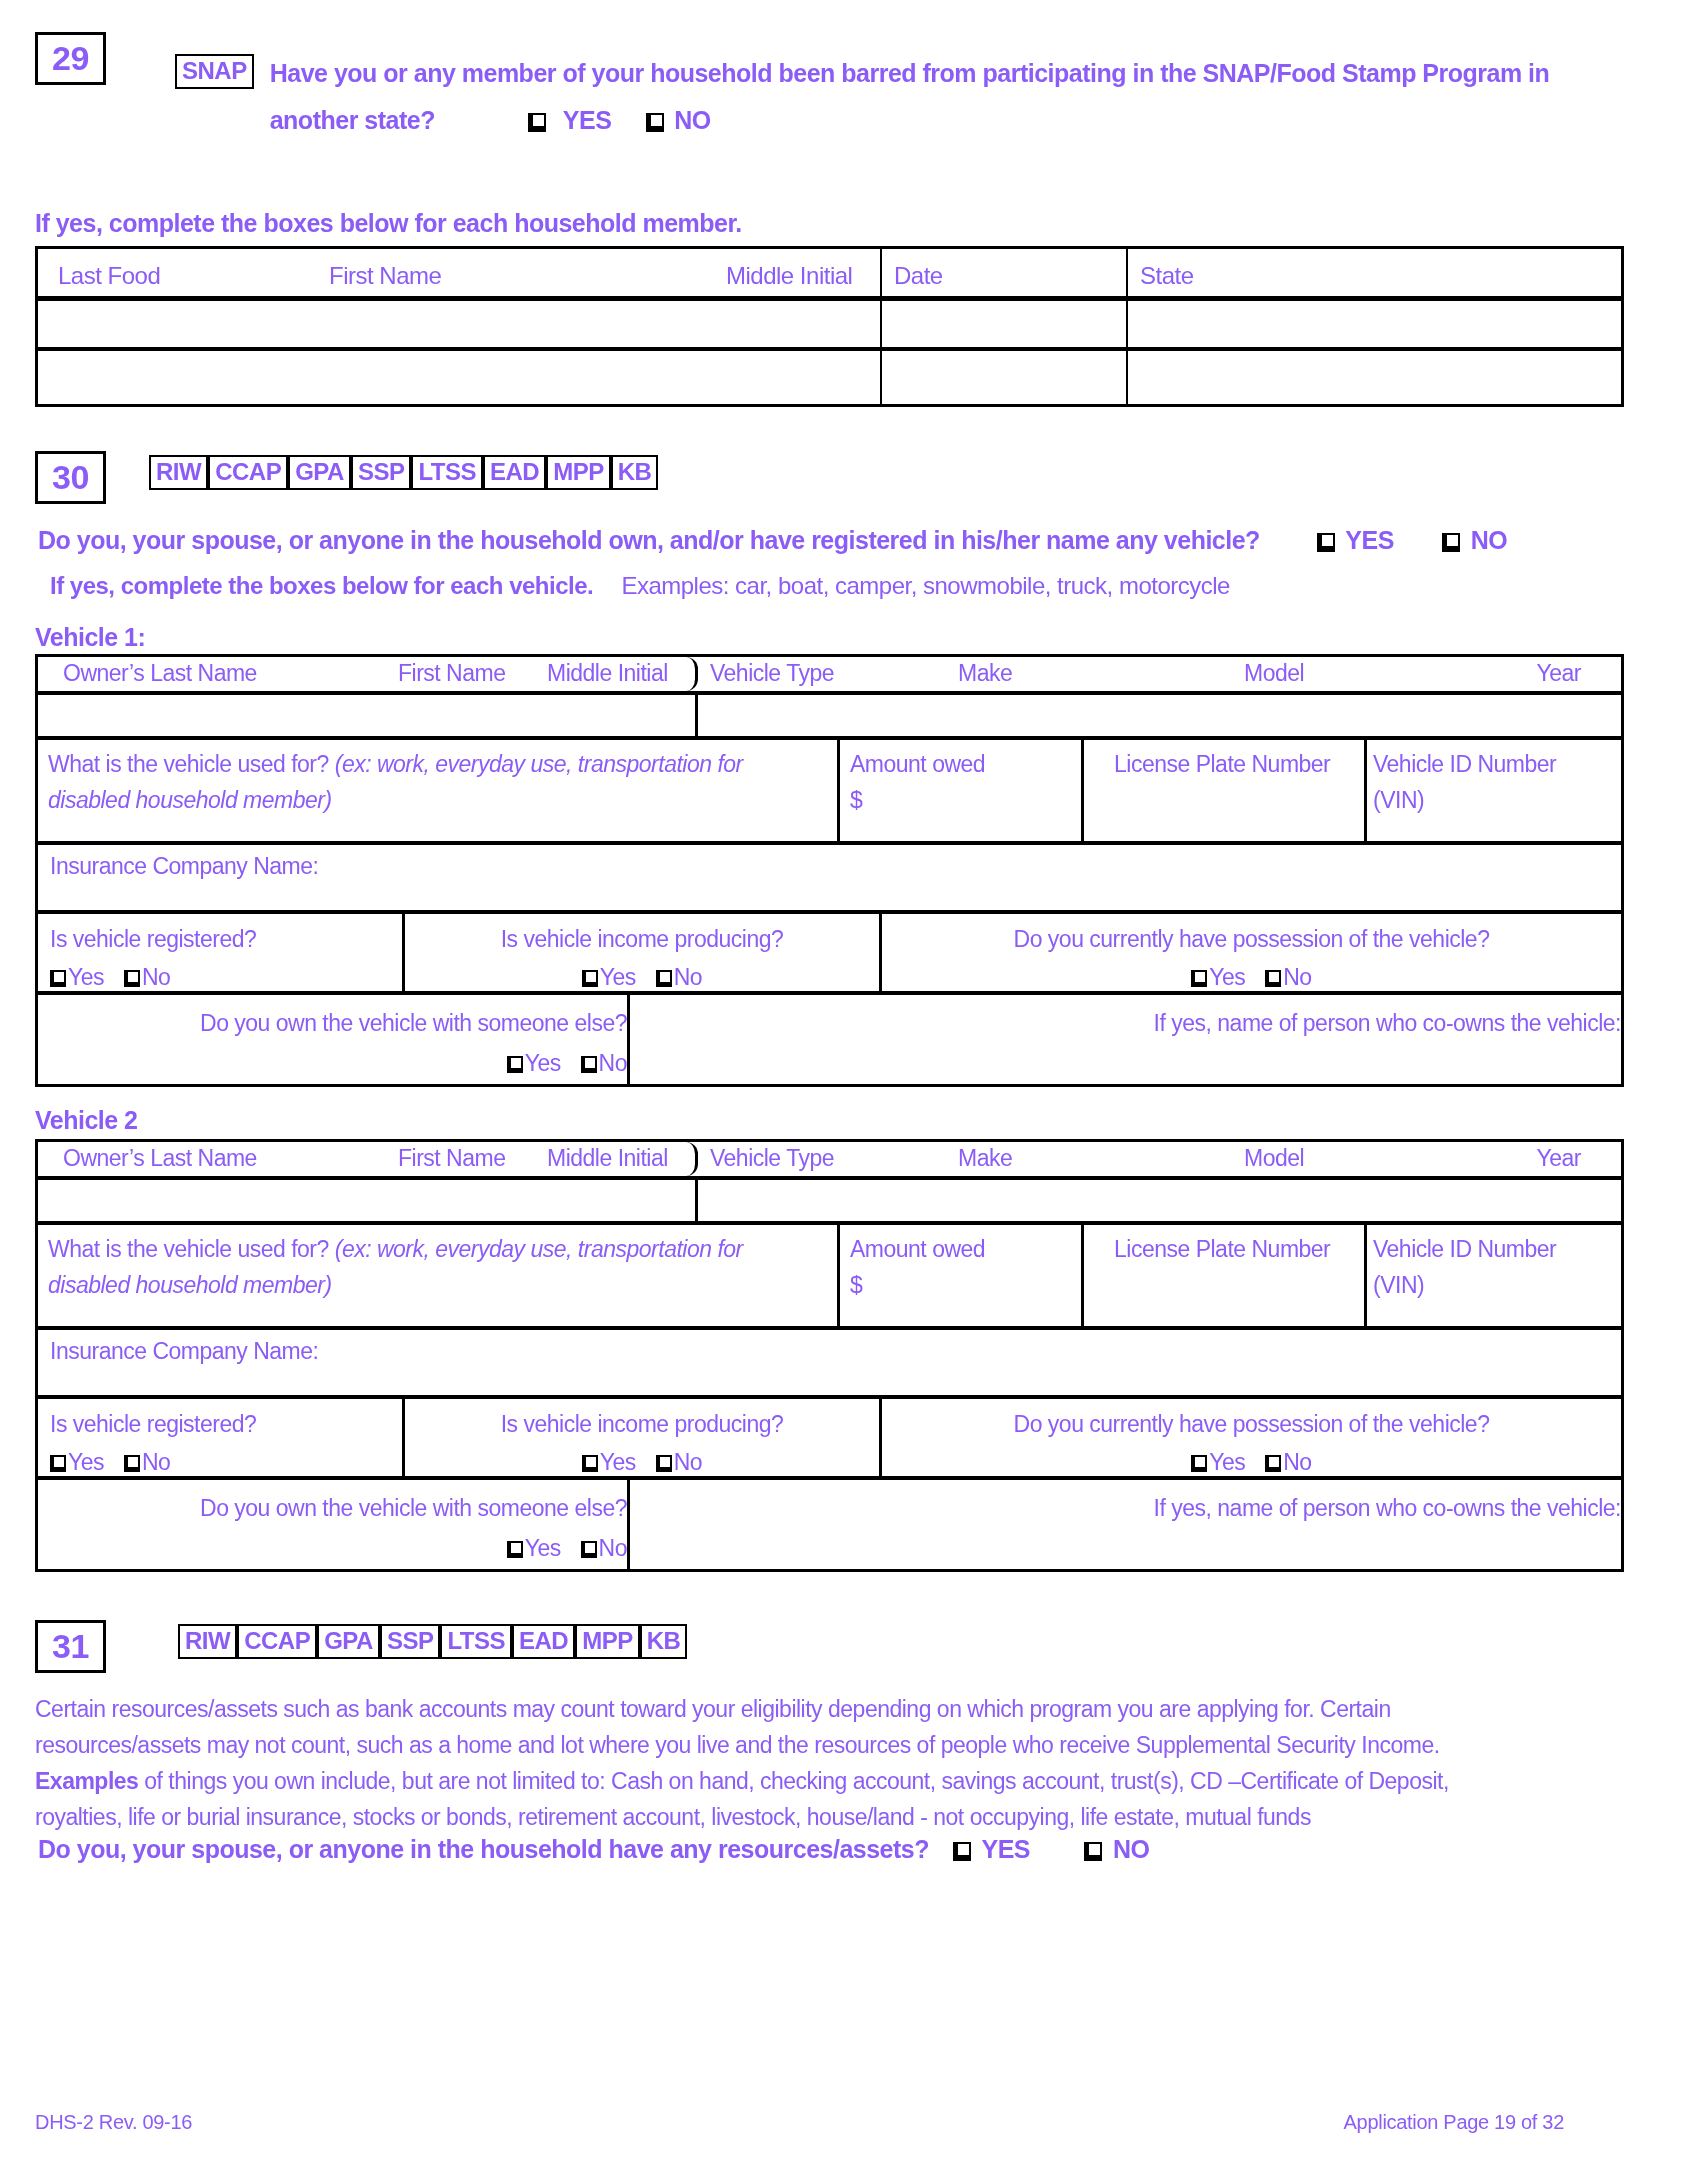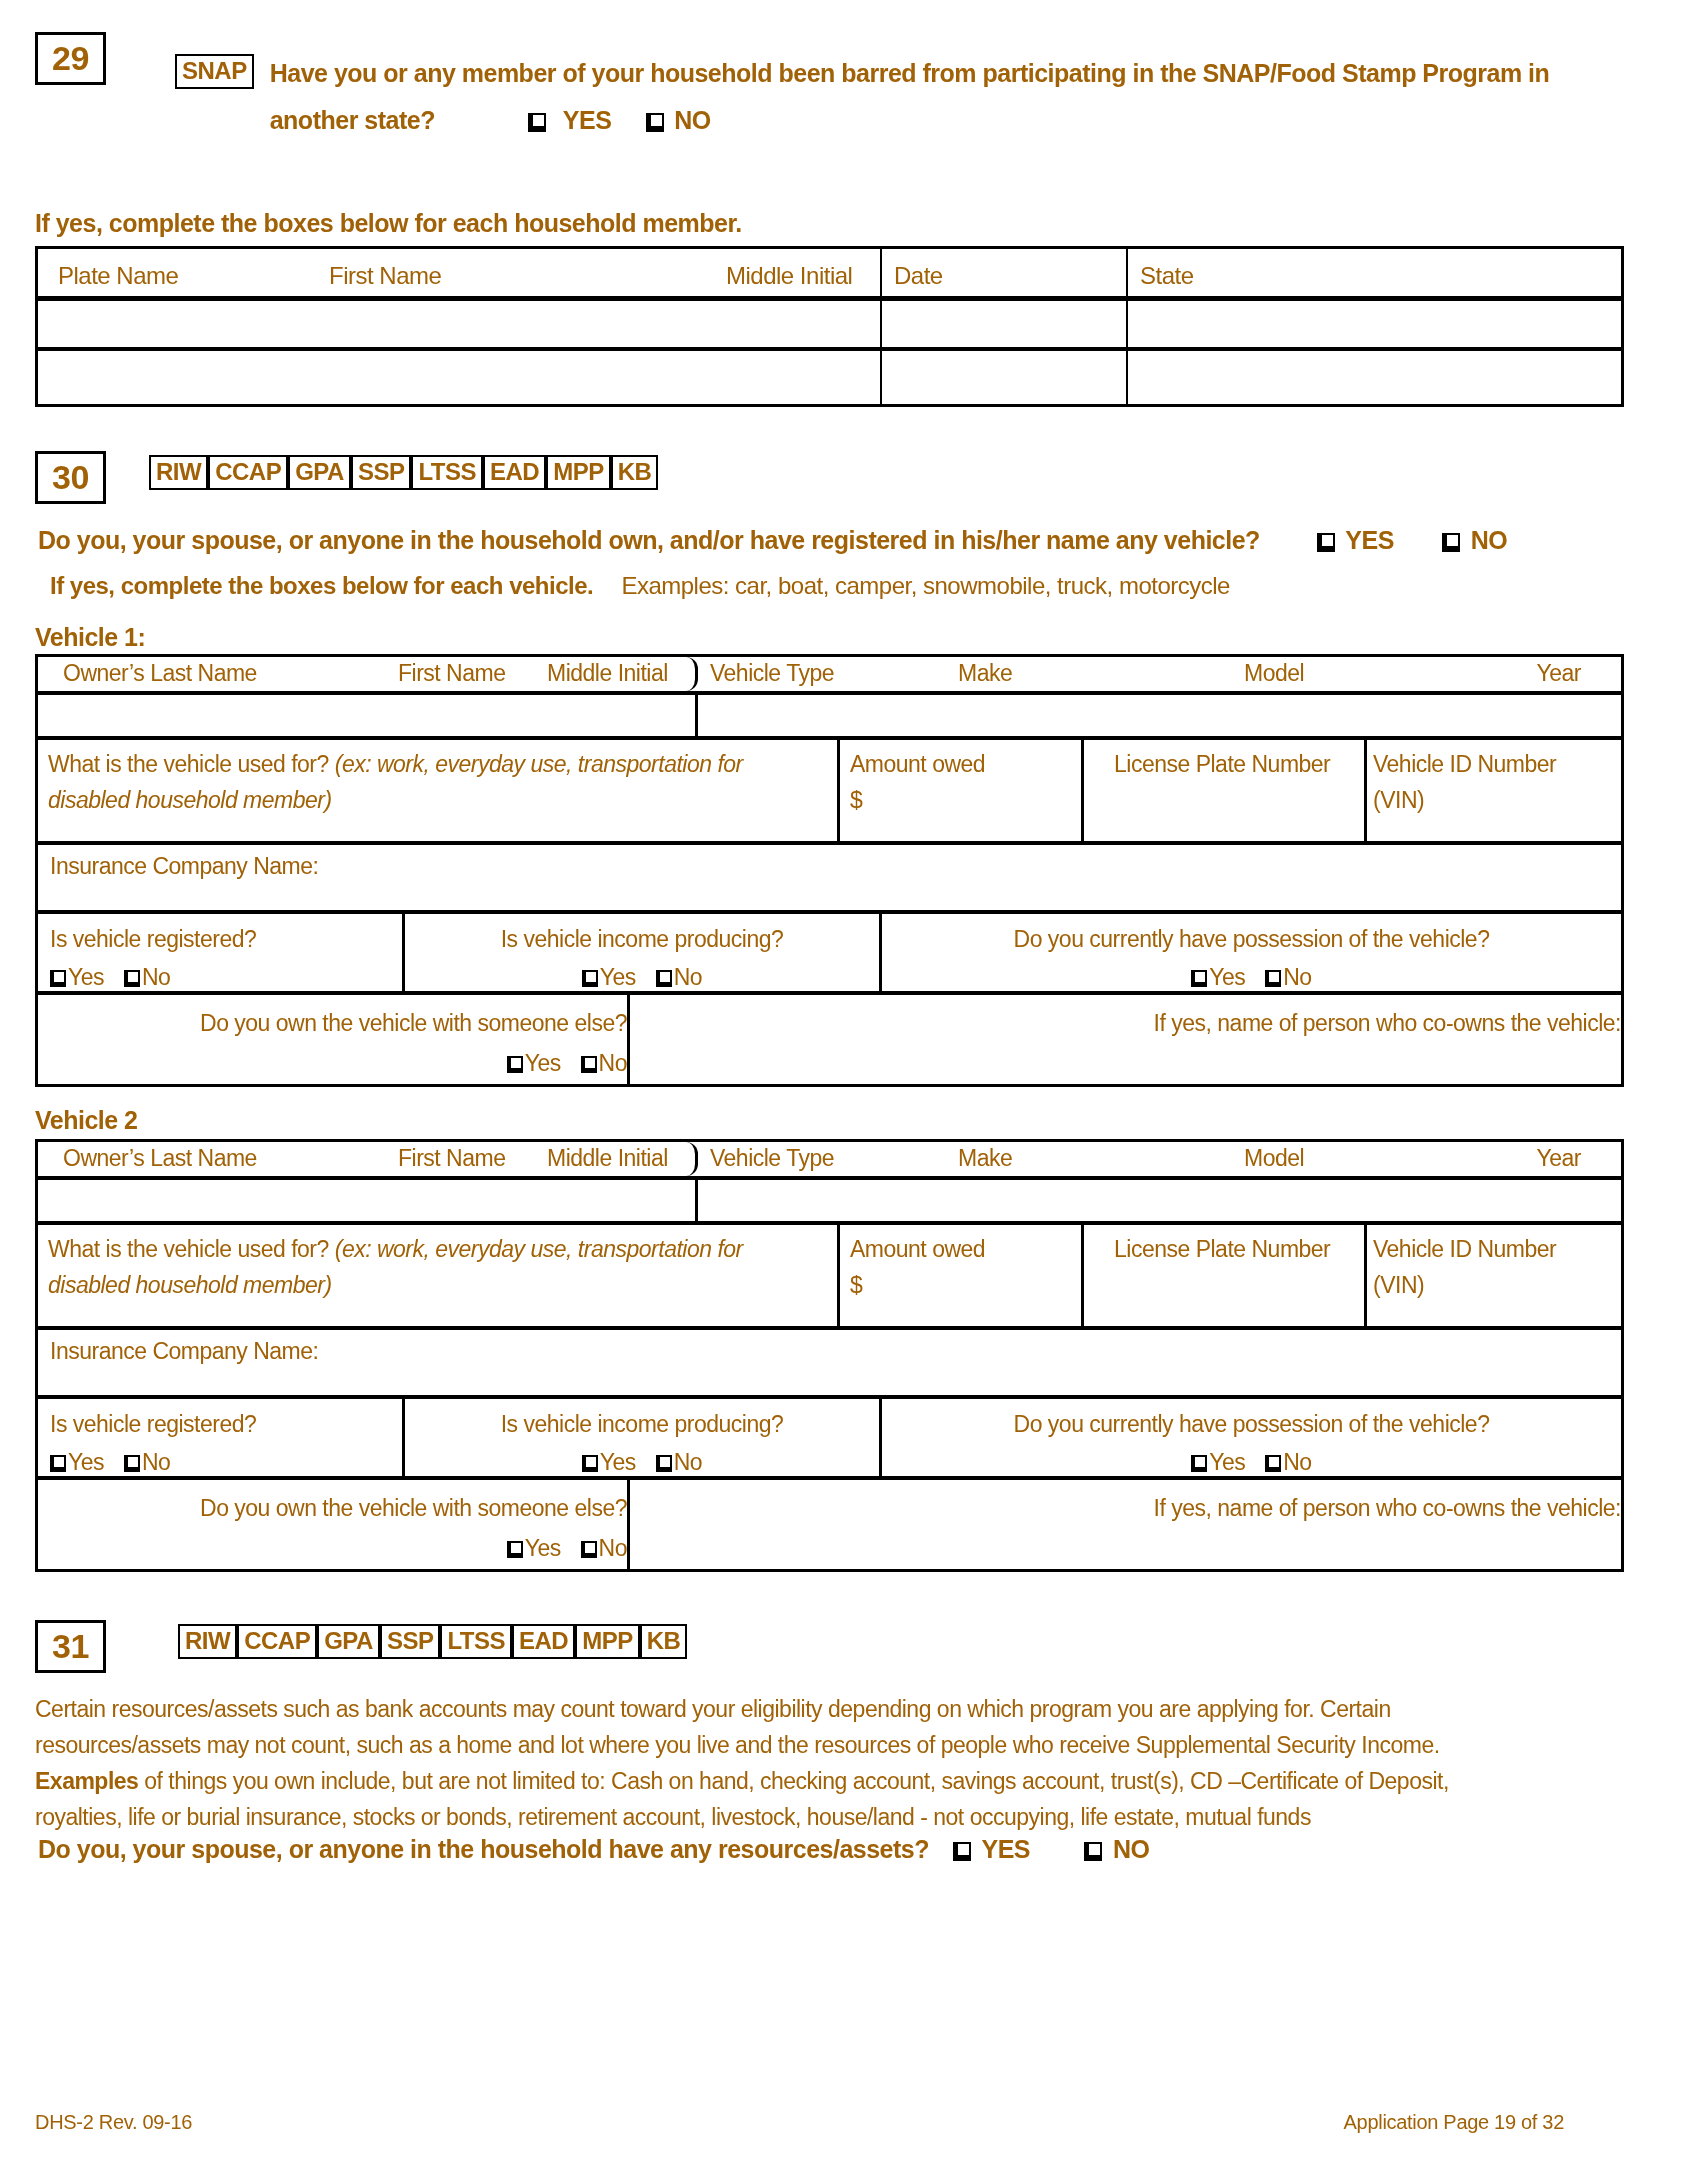--- a/index.html
+++ b/index.html
@@ -1,19 +1,19 @@
 <!DOCTYPE html>
 <html><head>
 <meta charset="utf-8">
 <style>
   * { margin:0; padding:0; box-sizing:border-box; }
   html,body { background:#888; }
   .page {
     position:relative; width:1683px; height:2178px; background:#fff;
-    margin:0 auto; color:#a16207;
+    margin:0 auto; color:#8b5cf6;
     font-family:"Liberation Sans","DejaVu Sans",sans-serif;
     letter-spacing:-0.5px;
   }
   .abs { position:absolute; }
 
   
   .numbox {
     width:71px; height:53px; border:3px solid #000;
     display:flex; align-items:center; justify-content:center;
     font-size:34px; font-weight:bold;
@@ -119,21 +119,21 @@
         </span>
       </div>
     </div>
   </div>
 
   <div class="abs q-bold" style="left:35px; top:208px;">If yes, complete the boxes below for each household member.</div>
 
   <div class="abs hh" style="left:35px; top:246px;">
     <div class="hh-row hh-hdr">
       <div class="cell c1">
-        <span class="s1">Plate Name</span>
+        <span class="s1">Last Food</span>
         <span class="s2">First Name</span>
         <span>Middle Initial</span>
       </div>
       <div class="cell c2">Date</div>
       <div class="cell c3">State</div>
     </div>
     <div class="hh-row hh-r1">
       <div class="cell c1"></div>
       <div class="cell c2"></div>
       <div class="cell c3"></div>

